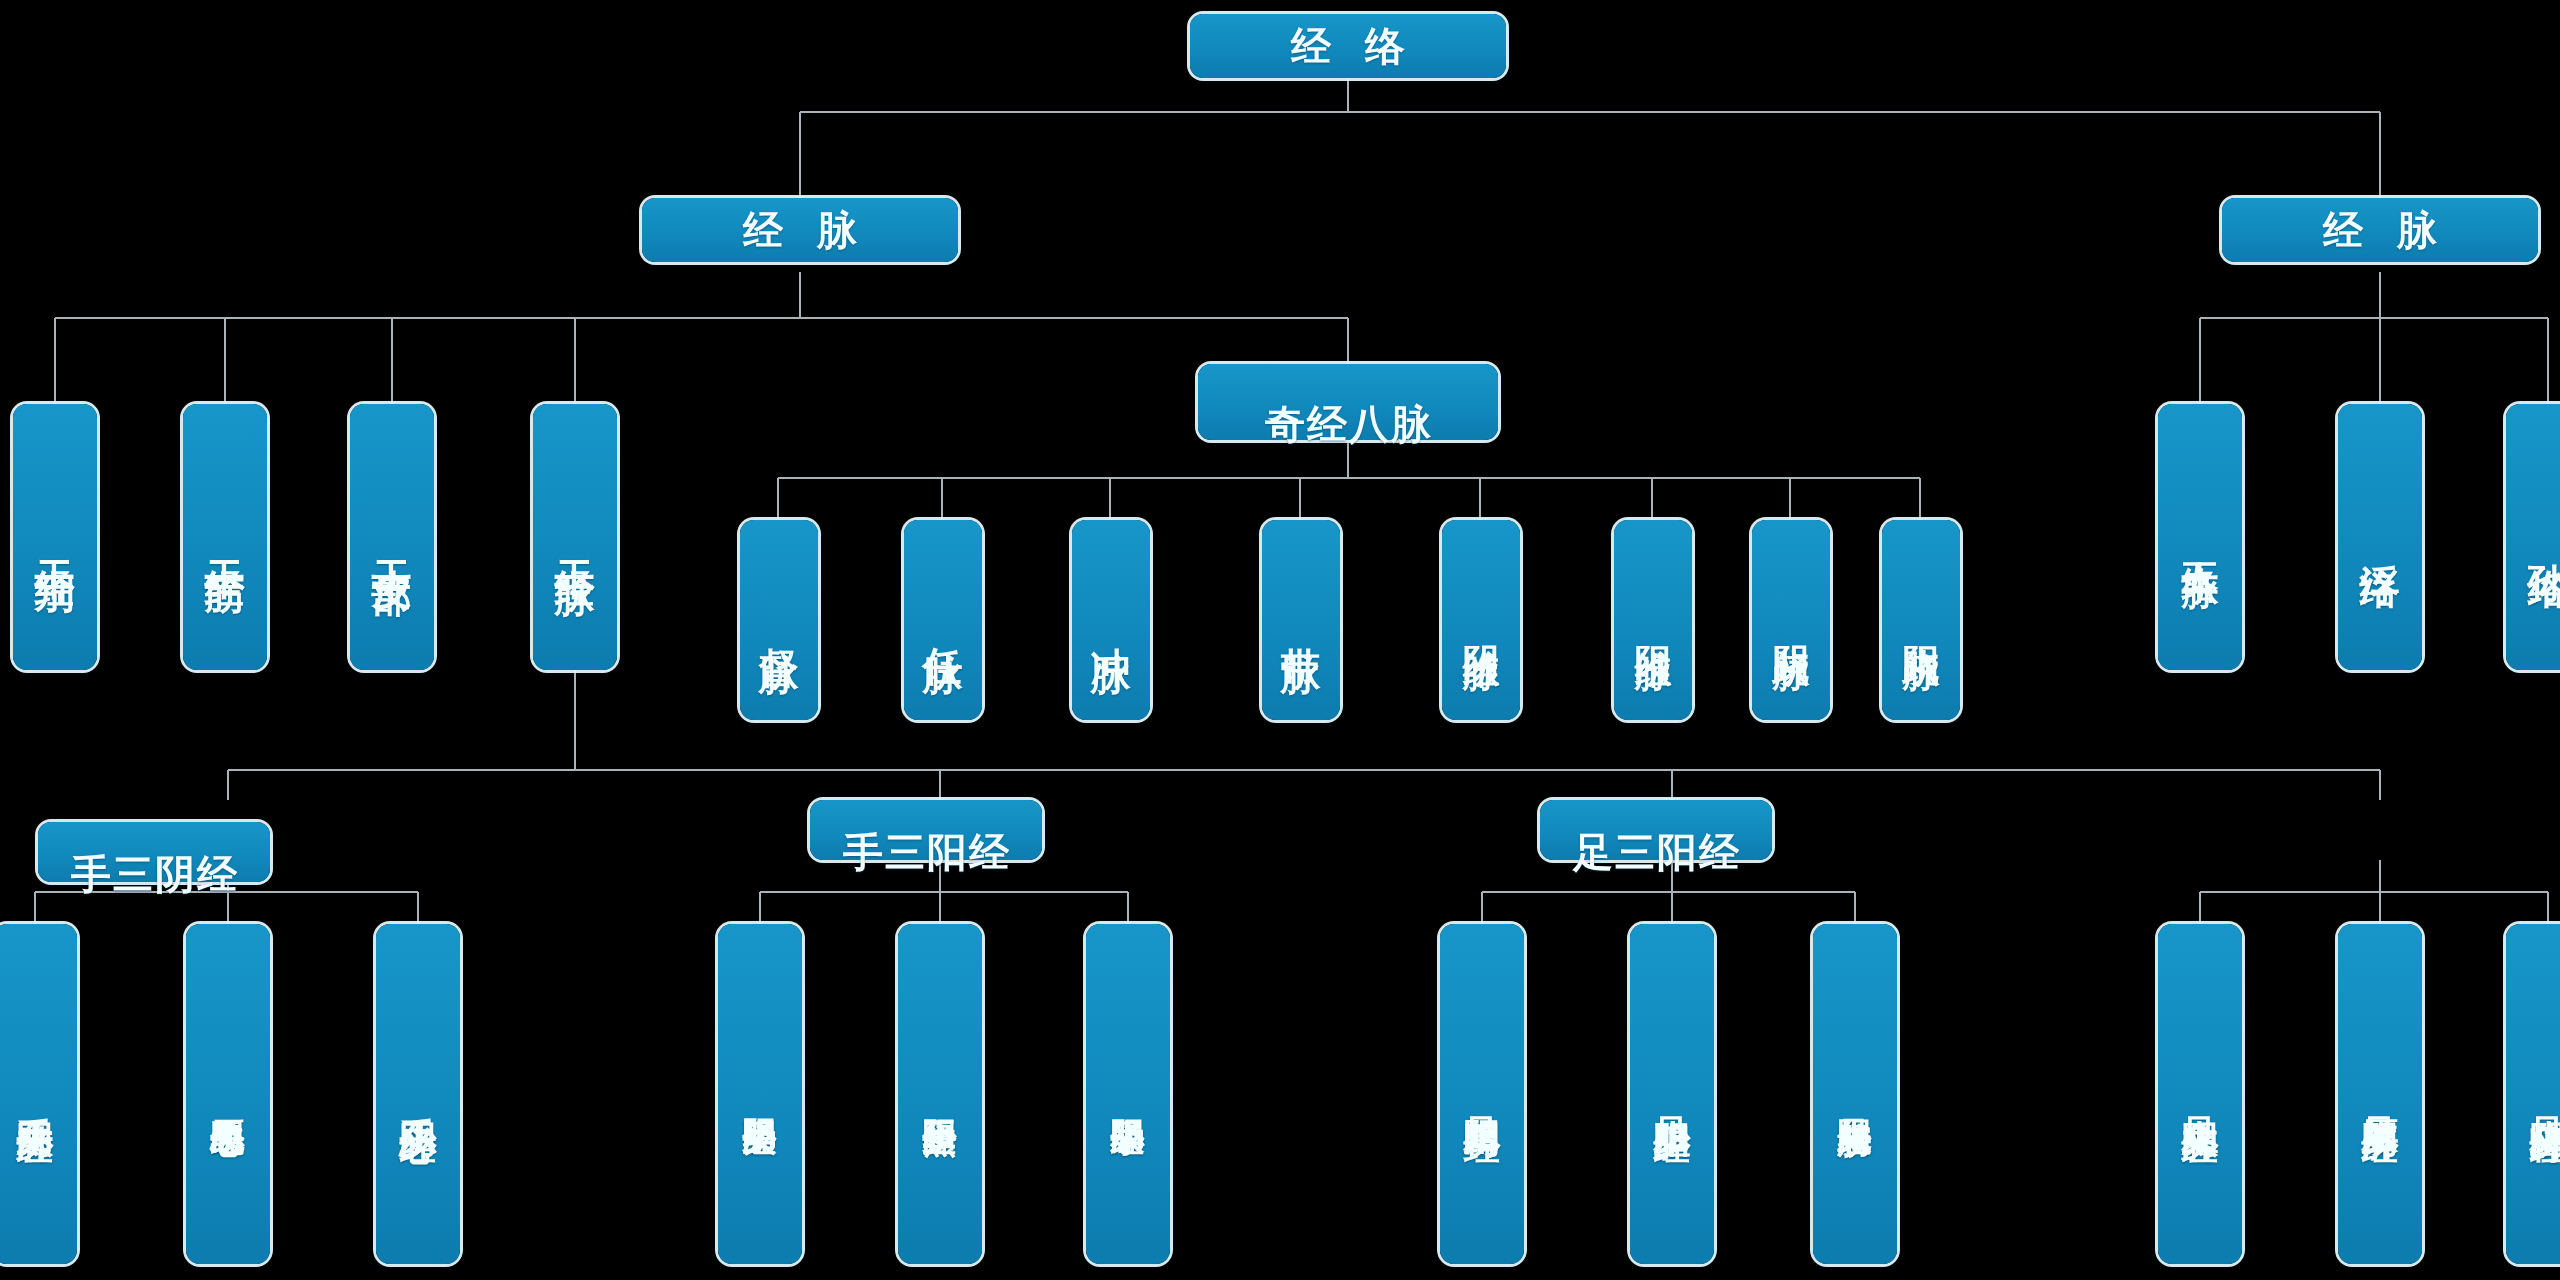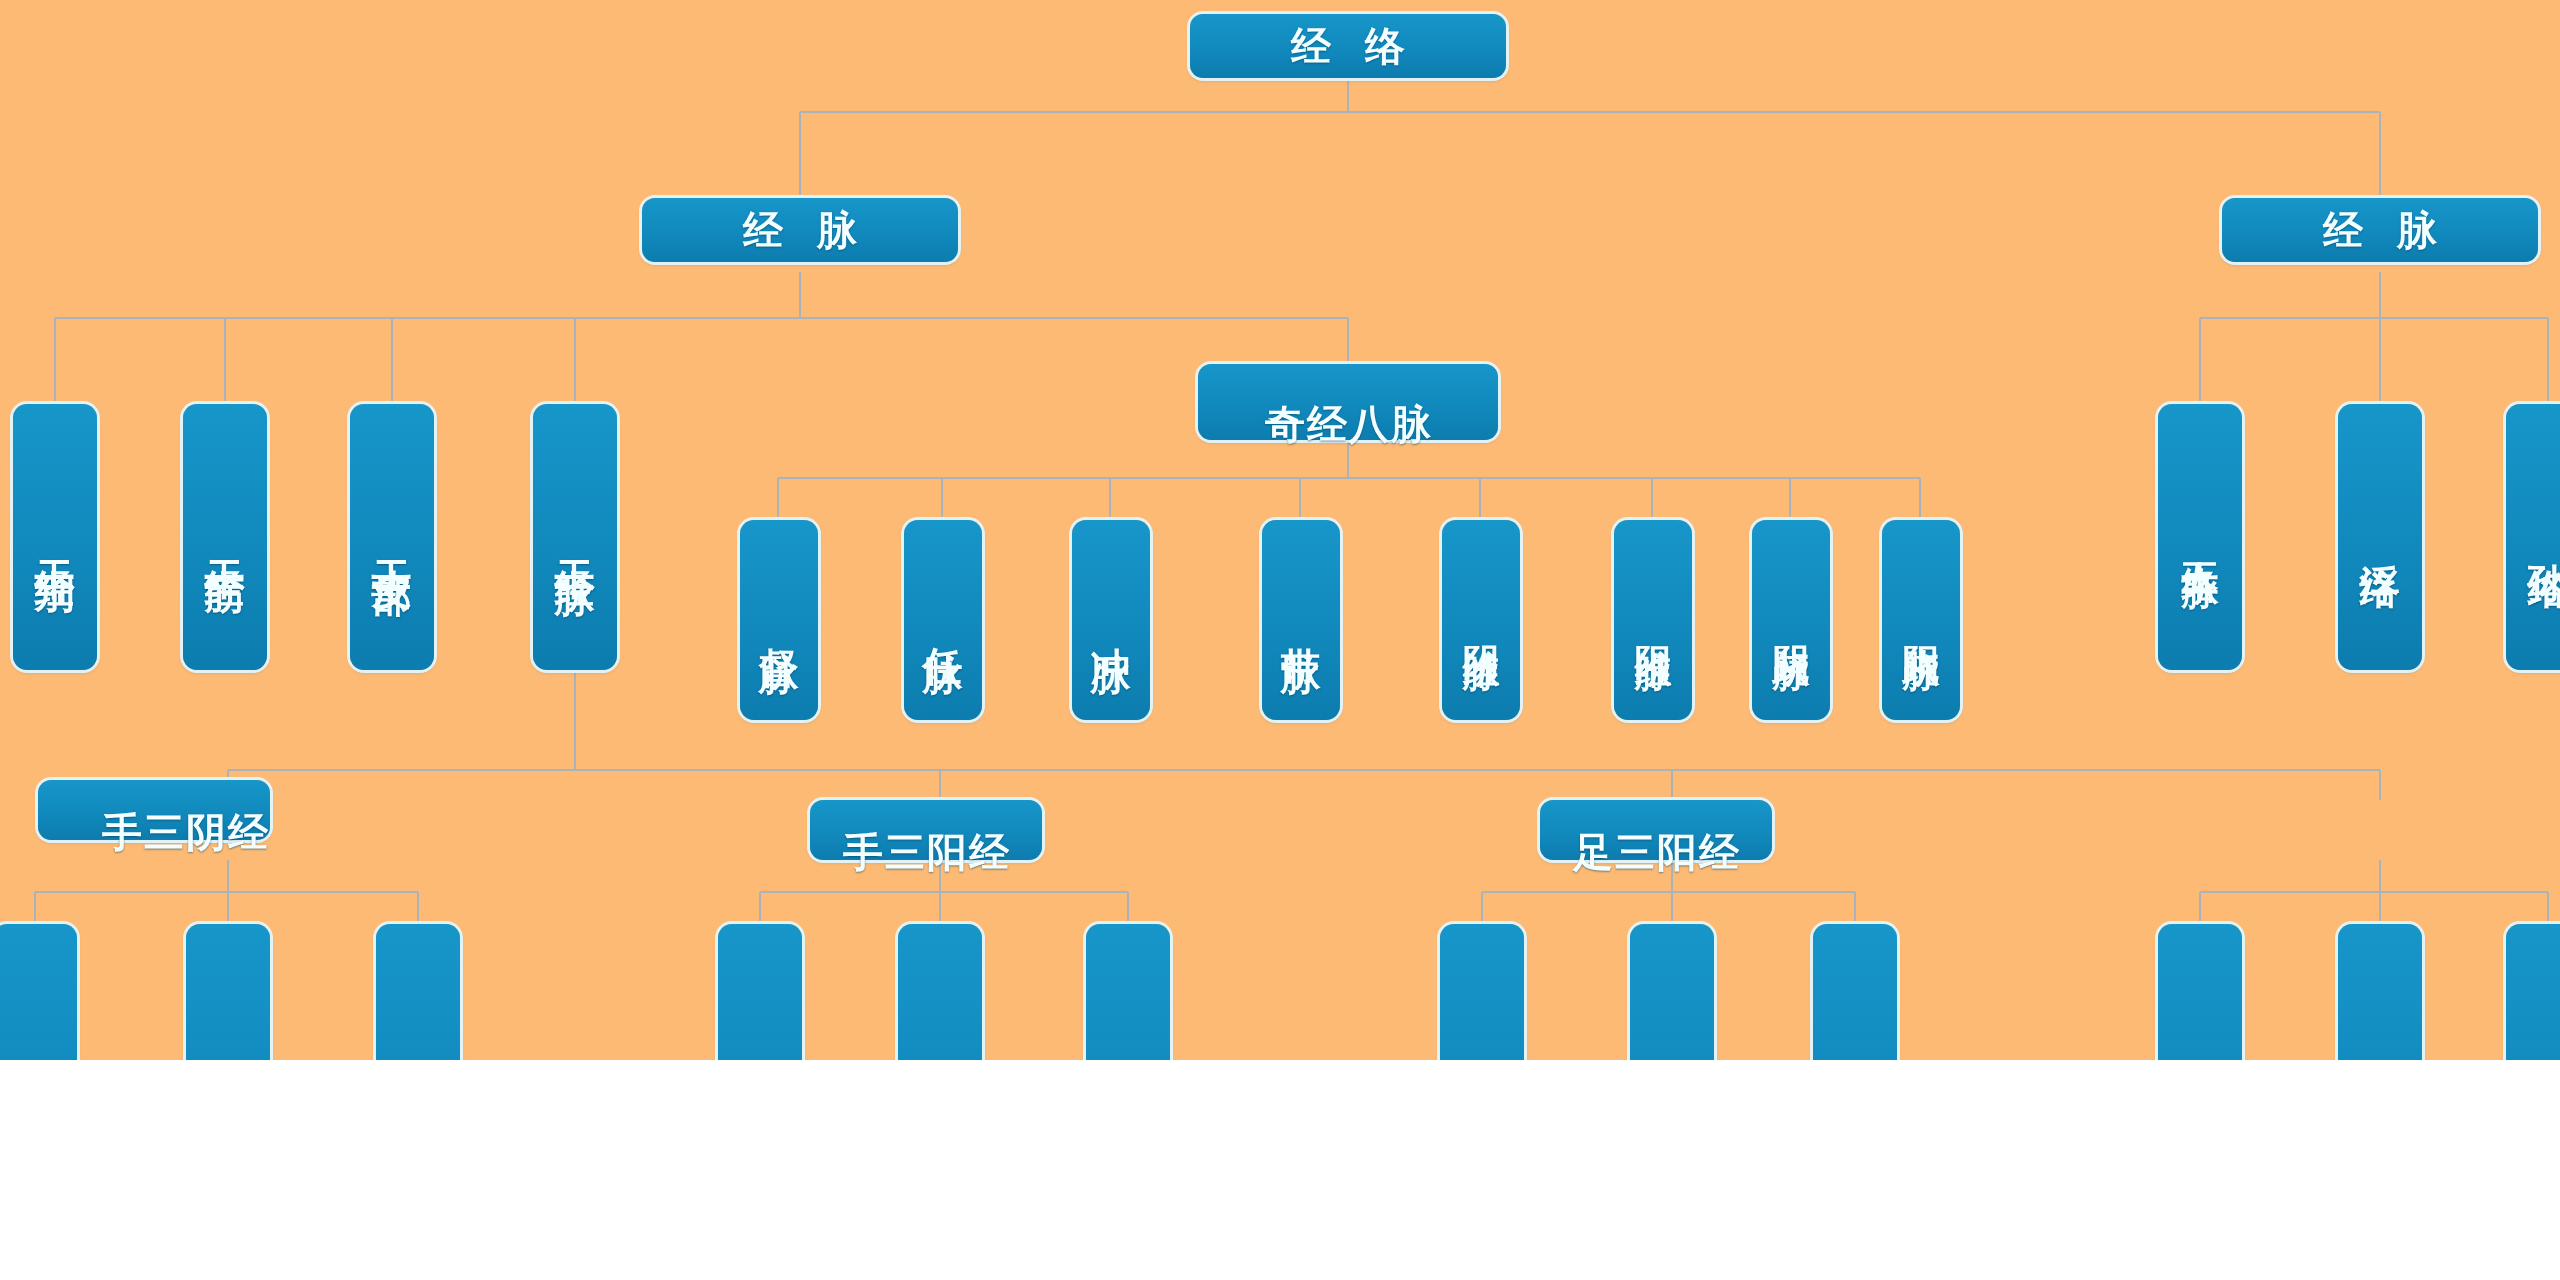--- a/index.html
+++ b/index.html
@@ -7,22 +7,22 @@
     margin: 0;
     padding: 0;
     background: #ffffff;
   }
   body {
     font-family: "DejaVu Sans", "Liberation Sans", sans-serif;
   }
   #canvas {
     position: relative;
     width: 2560px;
-    height: 1060px;
-    background: #fdba74;
+    height: 1280px;
+    background: #000000;
     overflow: hidden;
   }
   #wires {
     position: absolute;
     left: 0; top: 0;
     width: 2560px;
     height: 1280px;
     pointer-events: none;
   }
   .node {
@@ -202,21 +202,21 @@
   <div class="node v sm" style="left:2158px; top:404px; width:84px; height:266px;">
     <span class="txt">十五络脉</span>
   </div>
   <div class="node v" style="left:2338px; top:404px; width:84px; height:266px;">
     <span class="txt">浮络</span>
   </div>
   <div class="node v" style="left:2506px; top:404px; width:84px; height:266px;">
     <span class="txt">孙络</span>
   </div>
 
-  <div class="node h tight" style="left:38px; top:780px; width:232px; height:60px;justify-content:flex-end;">
+  <div class="node h tight" style="left:38px; top:822px; width:232px; height:60px;">
     <span class="txt">手三阴经</span>
   </div>
   <div class="node h tight" style="left:1540px; top:800px; width:232px; height:60px;">
     <span class="txt">足三阳经</span>
   </div>
   <div class="node h tight" style="left:810px; top:800px; width:232px; height:60px;">
     <span class="txt">手三阳经</span>
   </div>
 
   <div class="node v sm" style="left:-7px; top:924px; width:84px; height:340px;">

